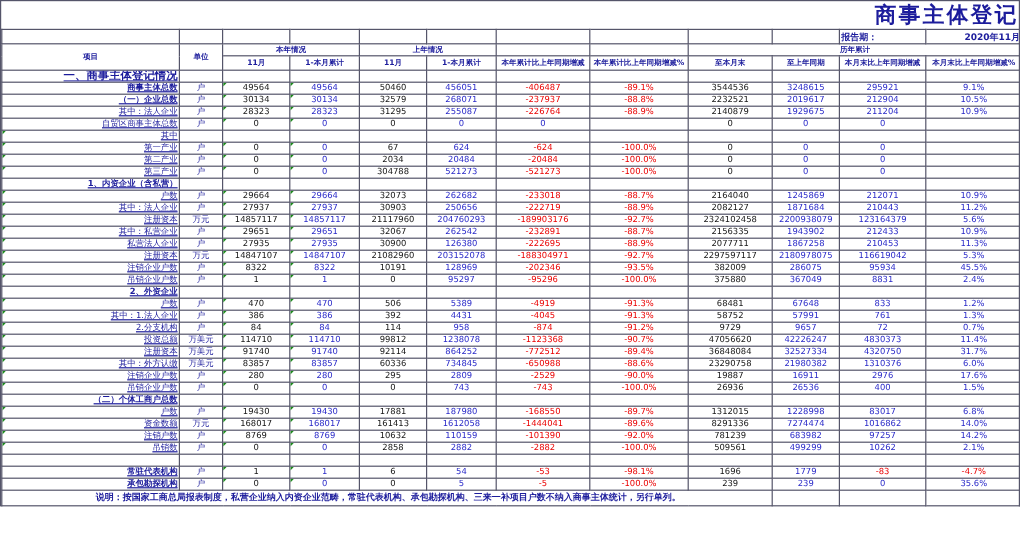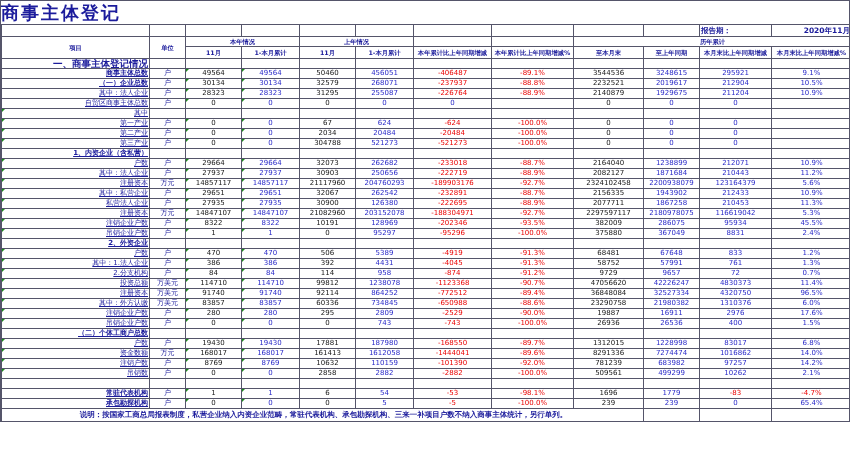--- a/index.html
+++ b/index.html
@@ -1,18 +1,18 @@
 <!DOCTYPE html>
 <html><head>
 <meta charset="utf-8">
 <style>
   html,body{margin:0;padding:0;background:#fff;}
   body{width:850px;height:450px;overflow:hidden;font-family:"DejaVu Sans",sans-serif;}
   .sheet{width:848px;border:1px solid #55556a;border-bottom:none;}
-  .title{height:23px;line-height:23px;text-align:left;font-size:18px;font-weight:bold;color:#1c1c9c;letter-spacing:2px;}
+  .title{height:23px;line-height:23px;text-align:right;font-size:18px;font-weight:bold;color:#1c1c9c;letter-spacing:2px;}
   table{border-collapse:collapse;table-layout:fixed;width:848px;}
   td,th{border:1px solid #55556a;padding:0 1px;height:9px;line-height:9px;font-size:7px;white-space:nowrap;overflow:hidden;}
   thead th{color:#1c1c9c;font-weight:bold;text-align:center;font-size:6.3px;}
   .grp{height:10px;line-height:10px;font-size:7px;}
   .sub{height:12px;line-height:12px;}
   .prrow td{height:11px;line-height:11px;}
   .pr-label{color:#1c1c9c;font-weight:bold;text-align:left;font-size:7.5px;}
   .pr-value{color:#1c1c9c;font-weight:bold;text-align:right;font-size:7.5px;margin-top:45px;}
   .lbl{text-align:right;color:#1c1c9c;text-decoration:underline;}
   .ind0{padding-left:2px}.ind1{padding-left:9px}.ind2{padding-left:17px}.ind3{padding-left:44px}
@@ -226,21 +226,21 @@
         <tr>
           <td class="lbl ind2 tri">户数</td>
           <td class="unit">户</td>
           <td class="num k tri">29664</td>
           <td class="num bl tri">29664</td>
           <td class="num k">32073</td>
           <td class="num bl">262682</td>
           <td class="num rd">-233018</td>
           <td class="num rd">-88.7%</td>
           <td class="num k">2164040</td>
-          <td class="num bl">1238899</td>
+          <td class="num bl">1245869</td>
           <td class="num bl">212071</td>
           <td class="num bl">10.9%</td>
         </tr>
         <tr>
           <td class="lbl ind2 tri">其中：法人企业</td>
           <td class="unit">户</td>
           <td class="num k tri">27937</td>
           <td class="num bl tri">27937</td>
           <td class="num k">30903</td>
           <td class="num bl">250656</td>
@@ -410,21 +410,21 @@
           <td class="unit">万美元</td>
           <td class="num k tri">91740</td>
           <td class="num bl tri">91740</td>
           <td class="num k">92114</td>
           <td class="num bl">864252</td>
           <td class="num rd">-772512</td>
           <td class="num rd">-89.4%</td>
           <td class="num k">36848084</td>
           <td class="num bl">32527334</td>
           <td class="num bl">4320750</td>
-          <td class="num bl">96.5%</td>
+          <td class="num bl">31.7%</td>
         </tr>
         <tr>
           <td class="lbl ind2 tri">其中：外方认缴</td>
           <td class="unit">万美元</td>
           <td class="num k tri">83857</td>
           <td class="num bl tri">83857</td>
           <td class="num k">60336</td>
           <td class="num bl">734845</td>
           <td class="num rd">-650988</td>
           <td class="num rd">-88.6%</td>
@@ -564,21 +564,21 @@
           <td class="unit">户</td>
           <td class="num k tri">0</td>
           <td class="num bl tri">0</td>
           <td class="num k">0</td>
           <td class="num bl">5</td>
           <td class="num rd">-5</td>
           <td class="num rd">-100.0%</td>
           <td class="num k">239</td>
           <td class="num bl">239</td>
           <td class="num bl">0</td>
-          <td class="num bl">65.4%</td>
+          <td class="num bl">35.6%</td>
         </tr>
       </tbody>
     <tfoot>
       <tr>
         <td colspan="9" class="foot">说明：按国家工商总局报表制度，私营企业纳入内资企业范畴，常驻代表机构、承包勘探机构、三来一补项目户数不纳入商事主体统计，另行单列。</td>
         <td></td>
         <td></td>
         <td></td>
       </tr>
     </tfoot>

